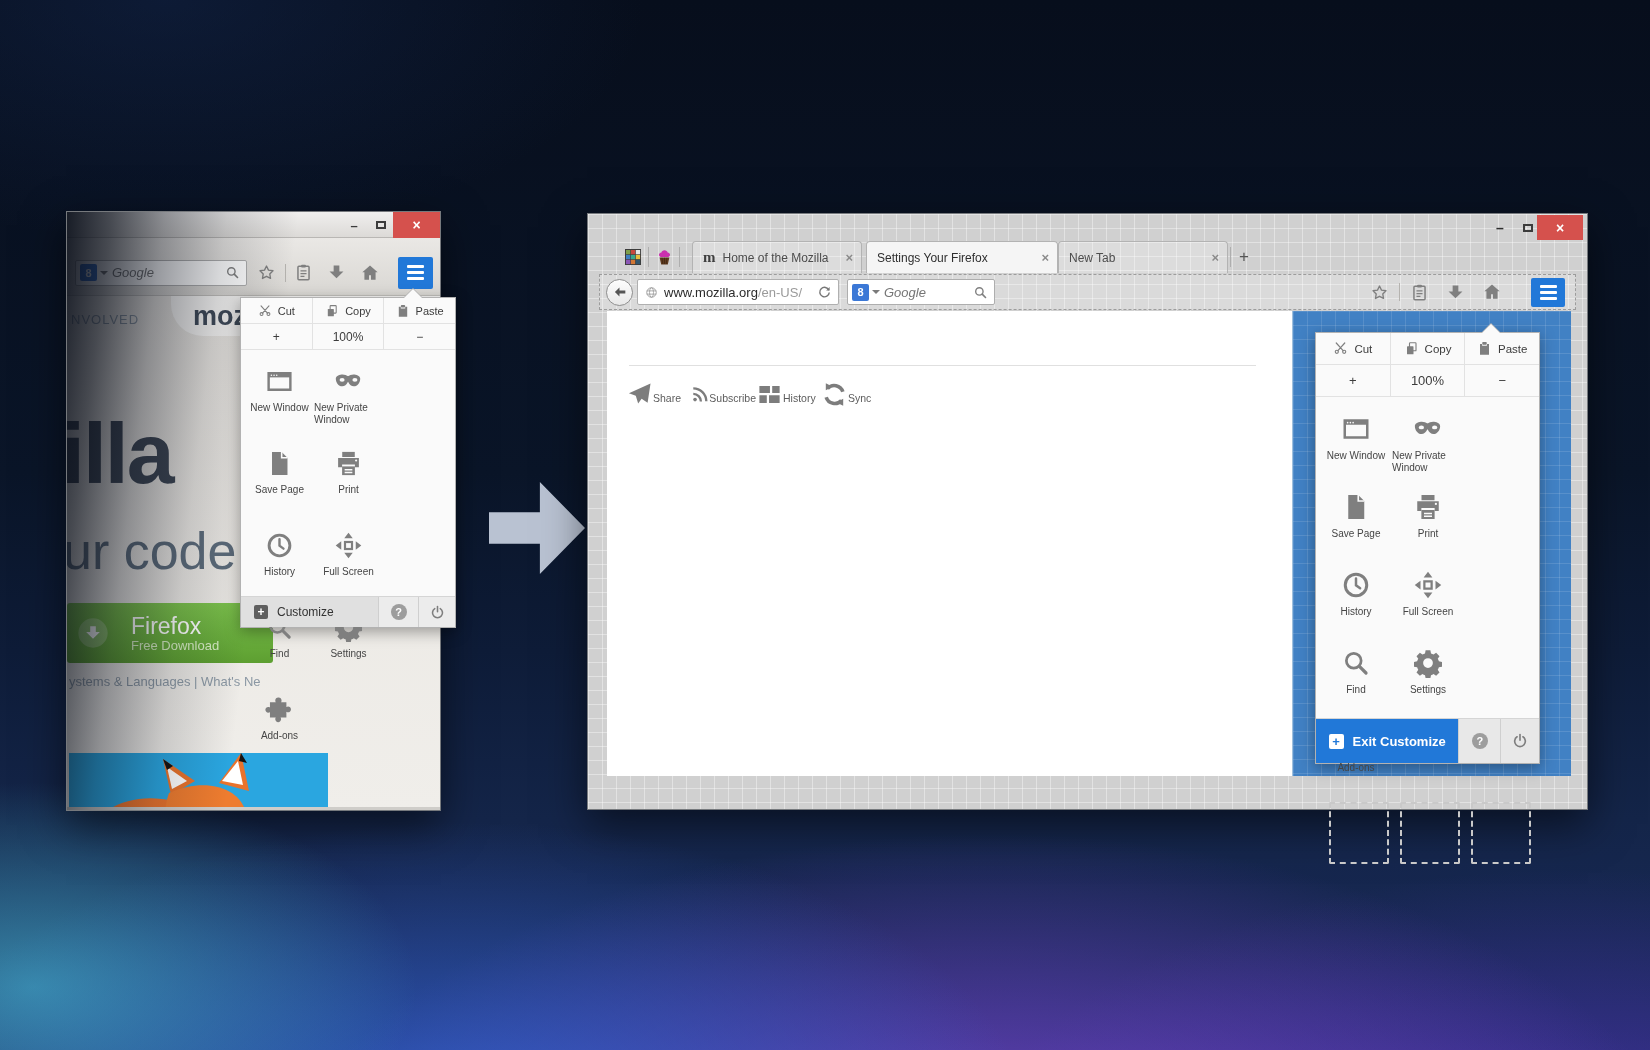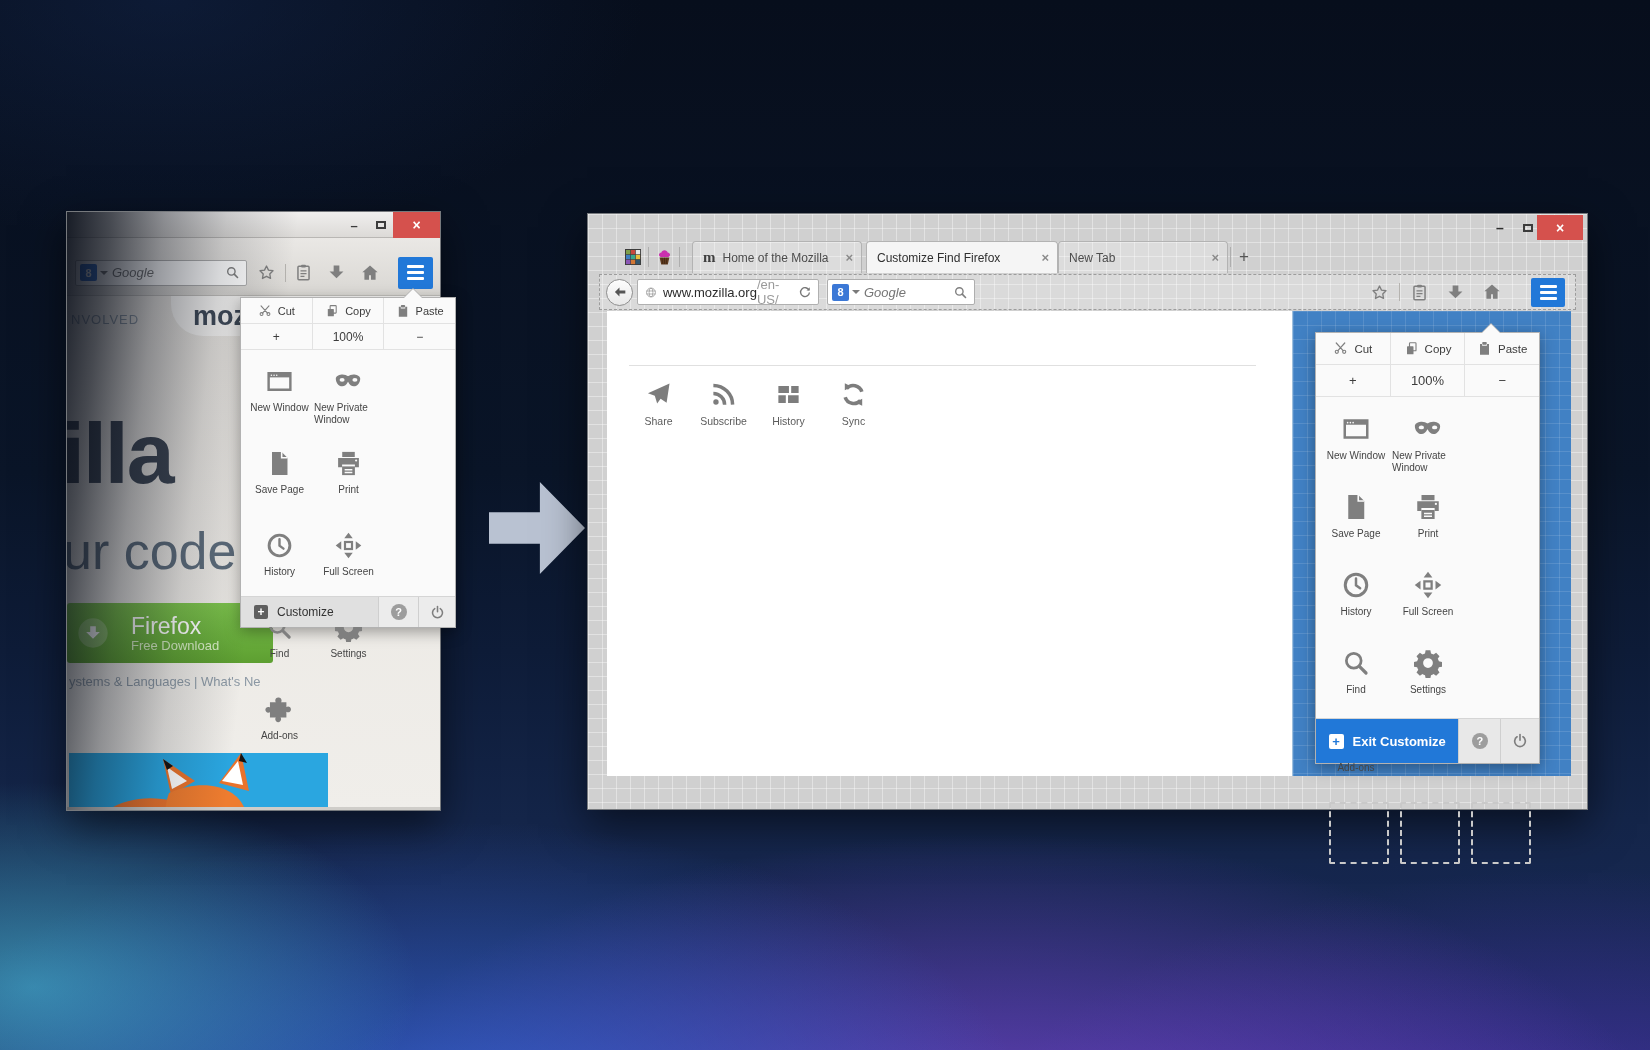--- a/index.html
+++ b/index.html
@@ -127,34 +127,34 @@
   .tab.active .tlabel { color:#2f2f2f; }
   .tab .tclose { margin-left:auto; padding-left:14px; color:#8a8a8a; font-size:13px; font-weight:bold; }
   .tab1 { width:170px; margin-left:12px; }
   .tab2 { width:192px; margin-left:4px; }
   .tab3 { width:170px; }
   .newtab-btn { width:26px; height:32px; display:flex; align-items:center; justify-content:center; color:#555; font-size:17px; }
   .navbar { position:absolute; left:11px; right:11px; top:60px; height:36px; border:1px dashed #9c9c9c; background:rgba(255,255,255,.22);
     display:flex; align-items:center; padding:0 10px 0 6px; }
   .back-btn { flex:none; width:27px; height:27px; border-radius:50%; border:1px solid #8f8f8f; background:linear-gradient(#fdfdfd,#e8e8e8);
     display:flex; align-items:center; justify-content:center; }
-  .urlfield { display:flex; align-items:center; width:182px; height:26px; background:#fff; border:1px solid #b0b0b0; border-radius:2px;
+  .urlfield { display:flex; align-items:center; width:202px; height:26px; background:#fff; border:1px solid #b0b0b0; border-radius:2px;
     margin-left:4px; padding:0 6px; font-size:13px;justify-content:flex-end; }
   .url-host { color:#2b2b2b; } .url-path { color:#9a9a9a; }
   .urlfield .reload { margin-left:auto; }
   .navbar .searchbox { width:148px; margin-left:8px; }
   .nav-icons { margin-left:auto; display:flex; align-items:center; }
   .nav-icons .tbicon { margin-left:17px; }
   .nav-icons .tbsep { margin-left:10px; }
   .navbar .hamburger { margin-left:29px; width:34px; height:29px; }
   .rw-content { position:absolute; left:19px; top:97px; width:685px; height:465px; background:#fff; }
   .rw-heading { position:absolute; left:22px; top:15px; font-size:19.5px; color:#8f8f8f; letter-spacing:.2px; }
   .rw-hr { position:absolute; left:22px; right:36px; top:54px; height:1px; background:#e0e0e0; }
   .tools-row { position:absolute; left:19px; top:70px; display:flex; }
-  .tool-item { width:65px; display:flex; flex-direction:column; align-items:center; cursor:default; }
+  .tool-item { width:65px; display:flex; flex-direction:row; align-items:center; cursor:default; }
   .tool-item .ic { width:27px; height:27px; color:#7d7d7d; }
   .tool-item .lbl { margin-top:7px; font-size:10.5px; color:#5c5c5c; }
   .bluepanel { position:absolute; left:704px; top:97px; width:279px; height:465px; background-color:#4181c4;
     background-image:linear-gradient(rgba(255,255,255,.12) 1px, transparent 1px),
                      linear-gradient(90deg, rgba(255,255,255,.12) 1px, transparent 1px);
     background-size:14px 14px; border-left:1px solid #9ec0de; }
 </style>
 </head>
 <body>
 
@@ -481,21 +481,21 @@
             <use href="#i-cupcake"></use>
           </svg>
       </div>
       <span class="tab-sep"></span>
       <div class="tab tab1">
         <span class="favicon-m">m</span>
         <span class="tlabel">Home of the Mozilla</span>
         <span class="tclose">×</span>
       </div>
       <div class="tab tab2 active">
-        <span class="tlabel">Customize Find Firefox</span>
+        <span class="tlabel">Settings Your Firefox</span>
         <span class="tclose">×</span>
       </div>
       <div class="tab tab3">
         <span class="tlabel">New Tab</span>
         <span class="tclose">×</span>
       </div>
       <span class="tab-sep" style="margin-left:2px"></span>
       <div class="newtab-btn">+</div>
     </div>
 

